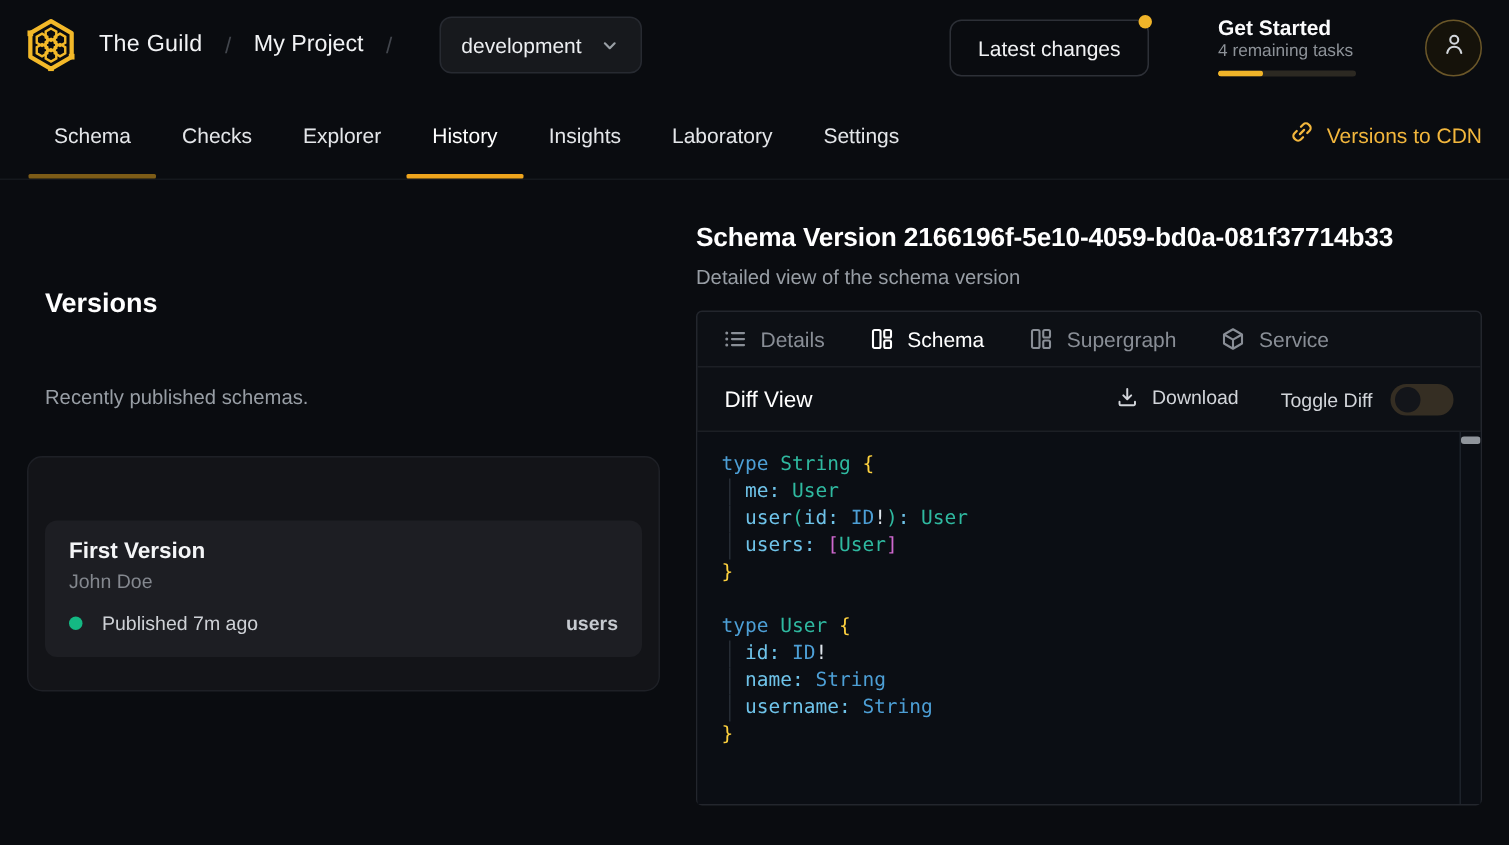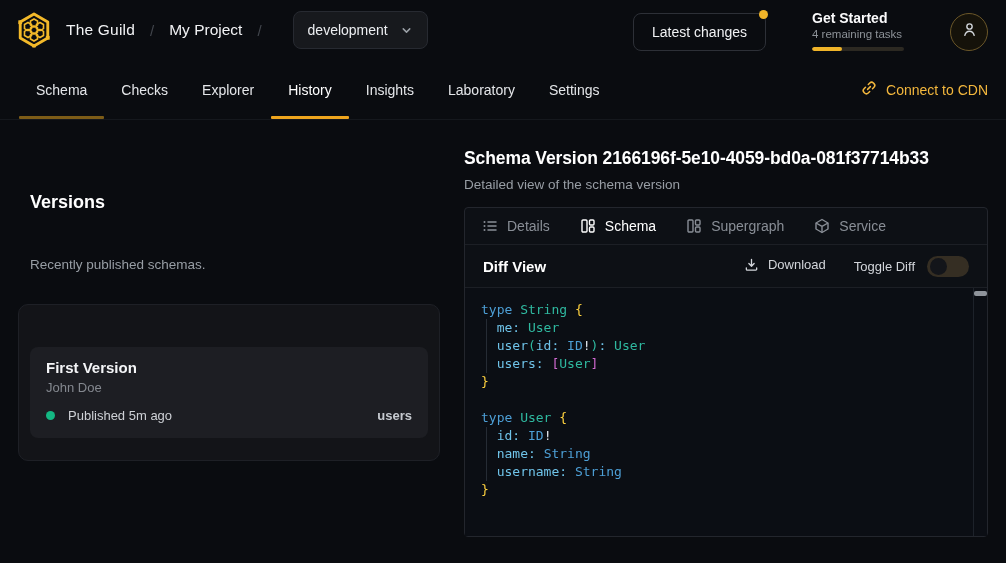--- a/index.html
+++ b/index.html
@@ -77,21 +77,21 @@
     height:330px; display:flex; flex-direction:column; }
 
   .panel-tabs { height:37px; flex:none; display:flex; align-items:center; gap:30px;
     padding:0 17px; border-bottom:1px solid #1c1f25; }
   .ptab { display:flex; align-items:center; gap:9px; font-size:14px; color:#898e96; cursor:pointer; }
   .ptab svg { display:block; }
   .ptab.active { color:#ffffff; font-weight:500; }
 
   .diff-header { height:43px; flex:none; display:flex; align-items:center; padding:0 18px;
     border-bottom:1px solid #1c1f25; }
-  .diff-title { font-size:15px; font-weight:700; color:#ffffff; }
+  .diff-title { font-size:15px; font-weight:400; color:#ffffff; }
   .diff-actions { margin-left:auto; display:flex; align-items:center; gap:28px; }
   .download-btn { display:flex; align-items:flex-start; gap:9px; font-size:13px; color:#d2d5da; cursor:pointer; }
   .toggle-group { display:flex; align-items:center; gap:12px; }
   .toggle-label { font-size:13px; color:#d2d5da; }
   .switch { position:relative; width:42px; height:21px; border-radius:11px; background:#352e23; cursor:pointer; }
   .switch .knob { position:absolute; top:2px; left:3px; width:17px; height:17px;
     border-radius:50%; background:#13151a; }
 
   
   .code-area { position:relative; flex:1; background:#0b0e14; overflow:hidden;
@@ -178,37 +178,37 @@
   <div class="nav-tab">Laboratory</div>
   <div class="nav-tab">Settings</div>
   <div class="cdn-link">
     <span>
       <svg width="16" height="16" viewBox="0 0 16 16" fill="none">
         <path d="M6.6 9.4 9.4 6.6" stroke="#f3b73d" stroke-width="1.5" stroke-linecap="round"></path>
         <path d="M7.3 4.5l1.5-1.5a2.55 2.55 0 0 1 3.6 0l.6.6a2.55 2.55 0 0 1 0 3.6L11.5 8.7" stroke="#f3b73d" stroke-width="1.5" stroke-linecap="round"></path>
         <path d="M8.7 11.5 7.2 13a2.55 2.55 0 0 1-3.6 0l-.6-.6a2.55 2.55 0 0 1 0-3.6l1.5-1.5" stroke="#f3b73d" stroke-width="1.5" stroke-linecap="round"></path>
       </svg>
     </span>
-    <span>Connect to CDN</span>
+    <span>Versions to CDN</span>
   </div>
 </nav>
 
 <main class="content">
 
   <section class="versions-col">
     <h2 class="col-title">Versions</h2>
     <p class="col-sub">Recently published schemas.</p>
 
     <div class="versions-card">
       <div class="version-item">
         <div class="vi-name">First Version</div>
         <div class="vi-author">John Doe</div>
         <div class="vi-row">
           <span class="vi-dot"></span>
-          <span class="vi-status">Published 5m ago</span>
+          <span class="vi-status">Published 7m ago</span>
           <span class="vi-service">users</span>
         </div>
       </div>
     </div>
   </section>
 
   <section class="detail-col">
     <h2 class="col-title">Schema Version 2166196f-5e10-4059-bd0a-081f37714b33</h2>
     <p class="col-sub">Detailed view of the schema version</p>
 

